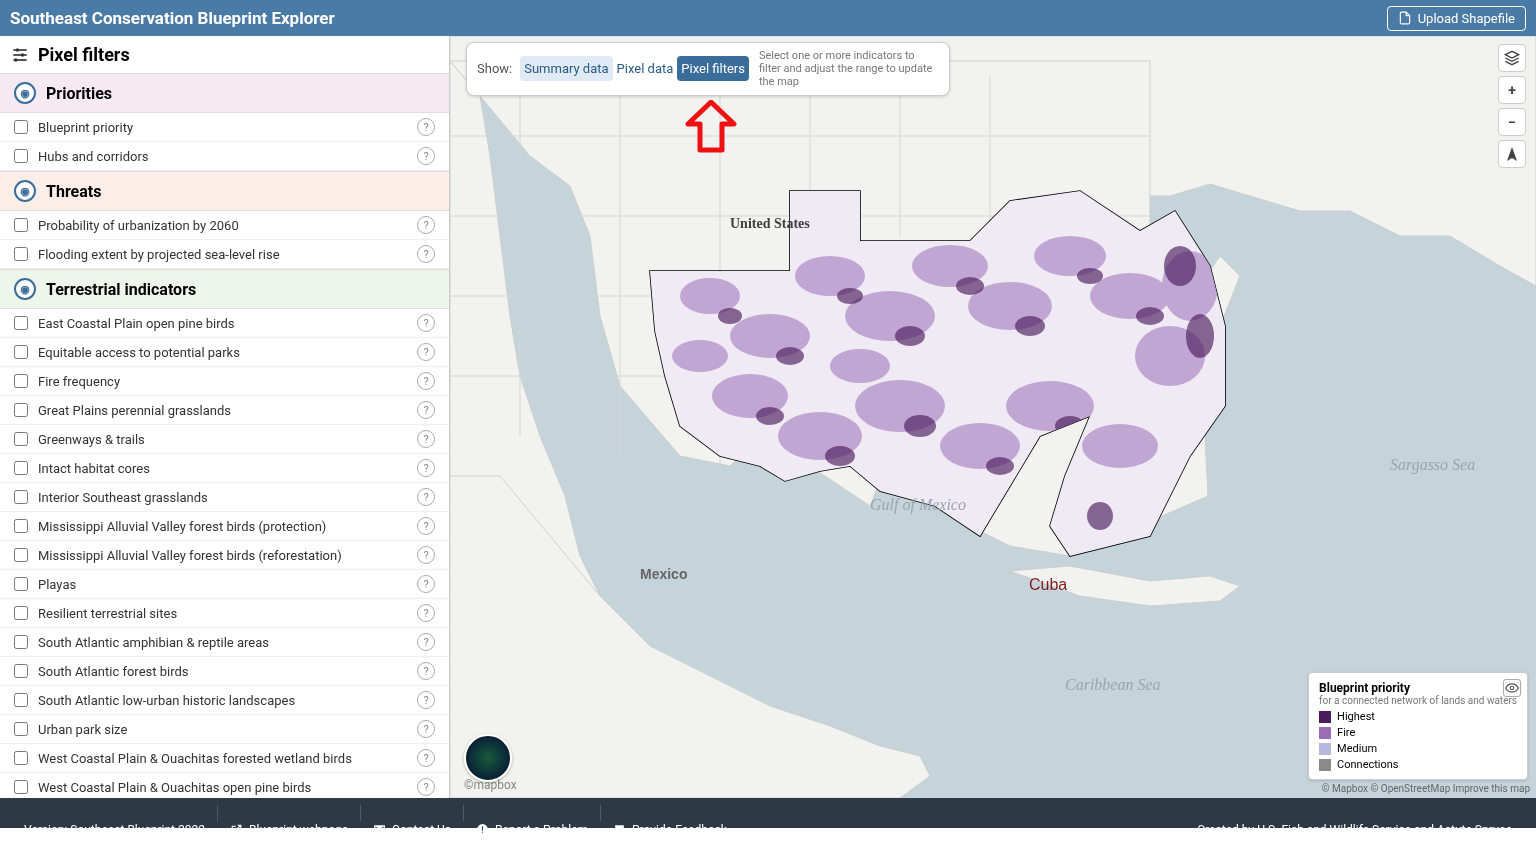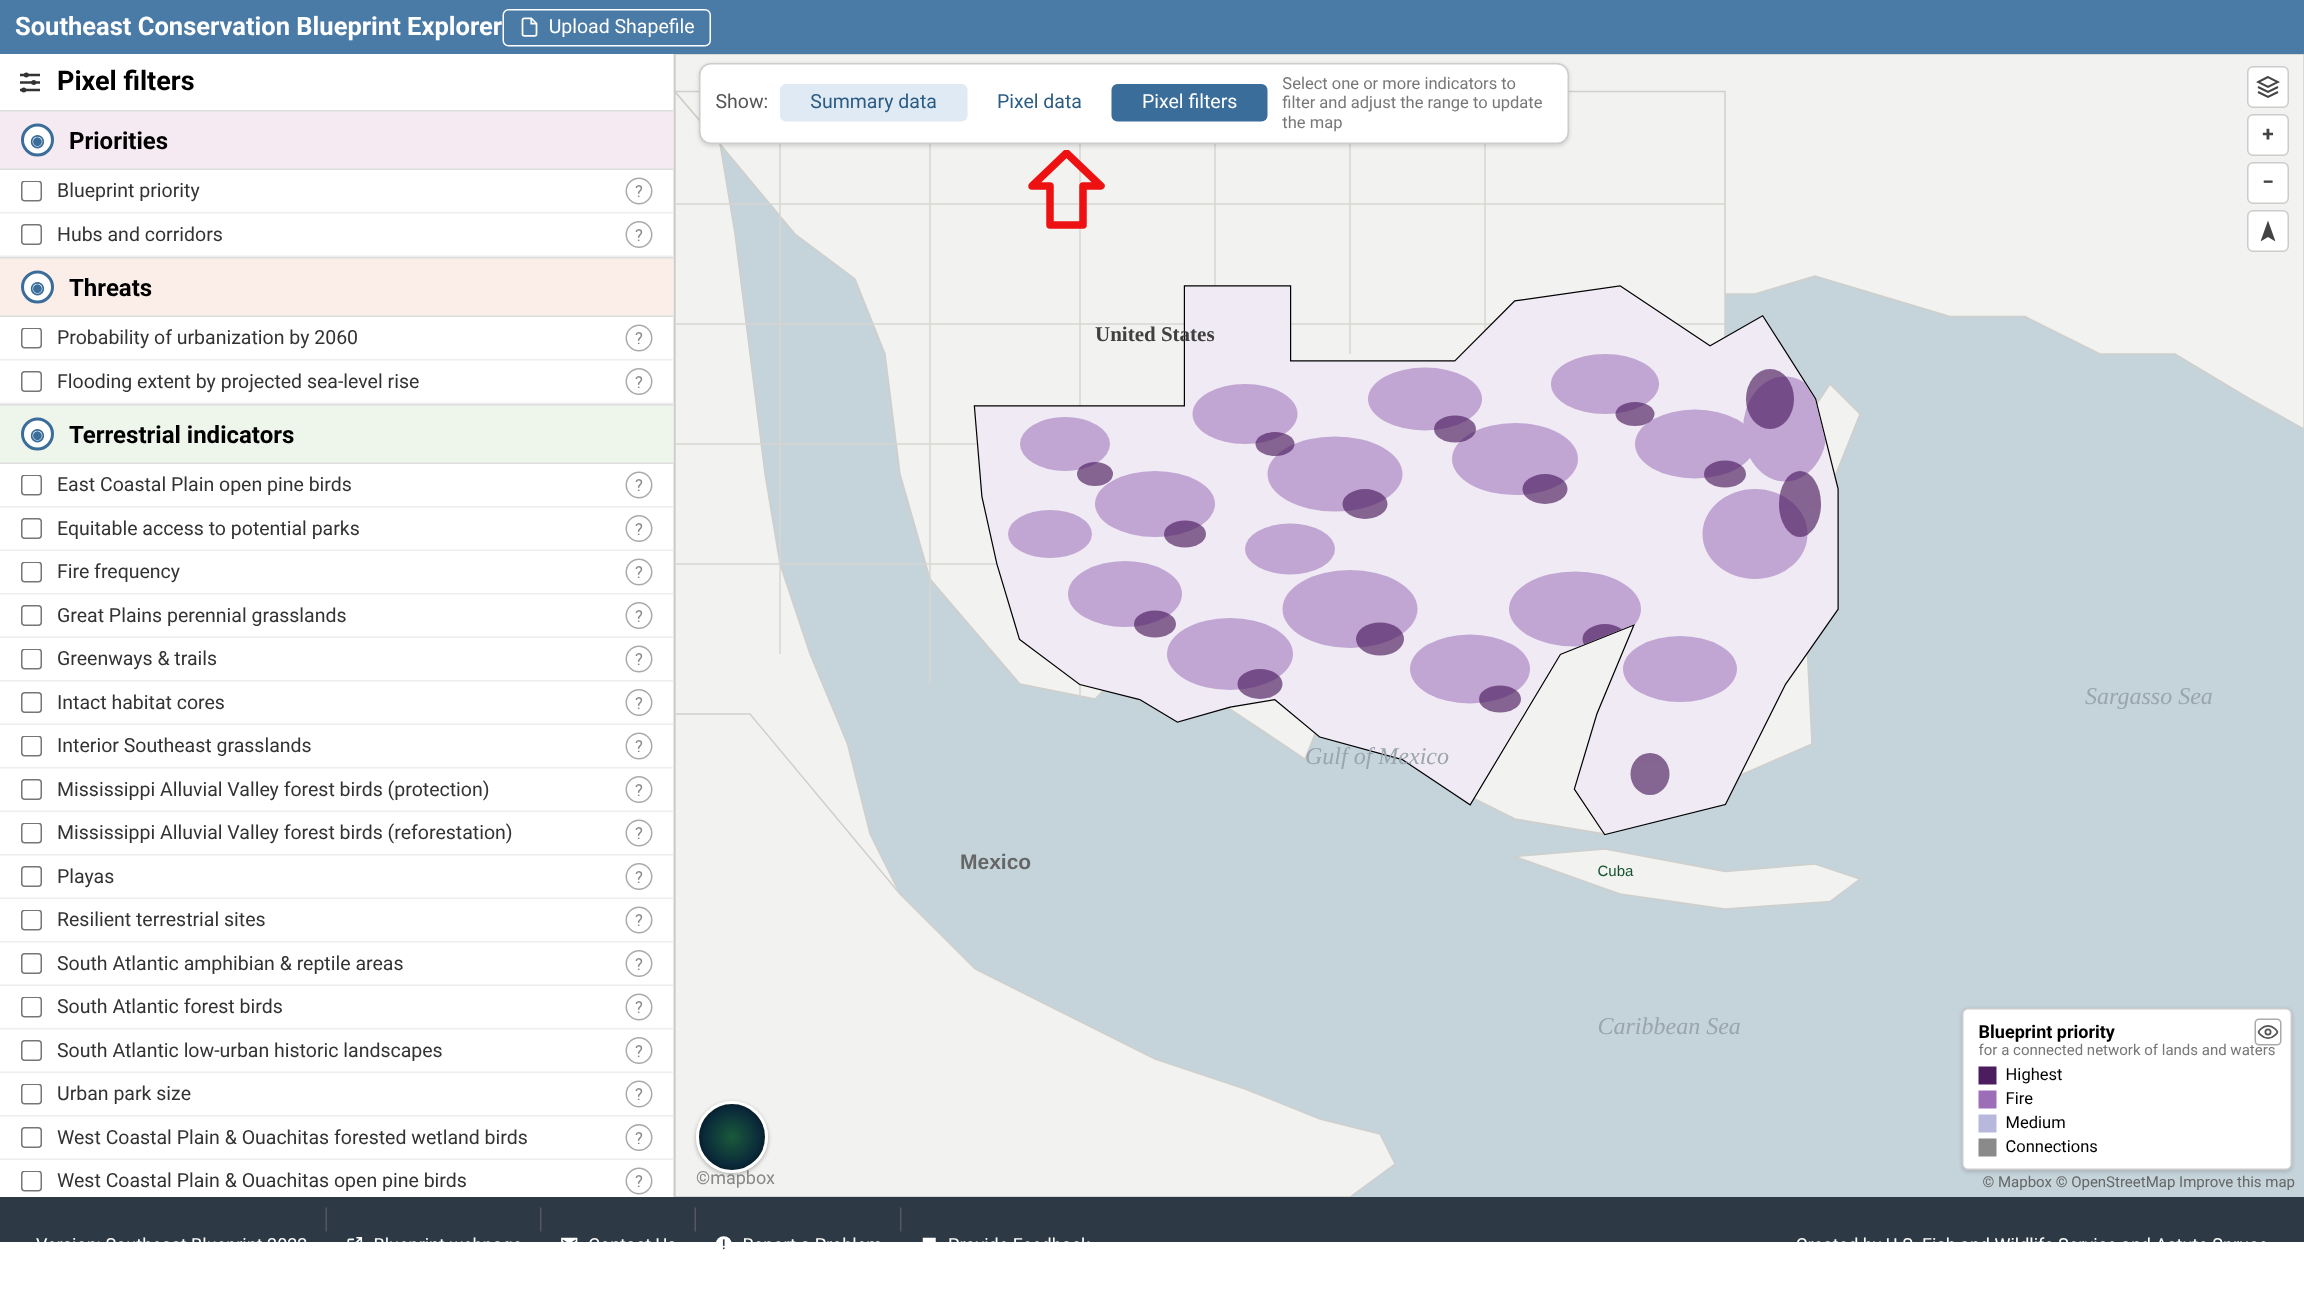--- a/index.html
+++ b/index.html
@@ -1,38 +1,38 @@
 <!DOCTYPE html>
 <html><head>
 <meta charset="utf-8">
 <style>
 * { margin:0; padding:0; box-sizing:border-box; font-family:-apple-system,BlinkMacSystemFont,"Segoe UI",Roboto,sans-serif; }
 html,body{width:1536px;height:864px;overflow:hidden;background:#fff;}
-.header{height:36px;background:#4a7aa6;color:#fff;display:flex;align-items:center;padding:0 10px;}
+.header{height:36px;background:#4a7aa6;color:#fff;display:flex;align-items:center;justify-content:space-between;padding:0 10px;}
 .title{font-size:17px;font-weight:700;}
 .upload-btn{border:1px solid #fff;border-radius:4px;padding:4px 10px;font-size:13px;color:#fff;display:flex;align-items:center;gap:6px;cursor:pointer;}
 .upload-btn svg{width:14px;height:14px;fill:none;stroke:#fff;stroke-width:2;}
 .main{display:flex;height:762px;position:relative;}
 .sidebar{width:450px;border-right:1px solid #ccc;display:flex;flex-direction:column;overflow:hidden;position:relative;}
 .sidebar-title{display:flex;align-items:center;gap:8px;padding:8px 10px;font-size:18px;font-weight:700;background:#fff;}
 .sidebar-title svg{width:20px;height:20px;}
 .scroll-area{overflow-y:scroll;flex:1;}
 .section-header{display:flex;align-items:center;gap:10px;padding:8px 14px;font-size:16px;font-weight:700;border-top:1px solid #ddd;border-bottom:1px solid #ddd;}
 .sec-priorities{background:#f5eaf2;}
 .sec-threats{background:#fbeee8;}
 .sec-terrestrial{background:#eef5ea;}
 .sec-icon{width:22px;height:22px;border-radius:50%;border:2px solid #3a6d9a;display:flex;align-items:center;justify-content:center;font-size:11px;color:#3a6d9a;background:#fff;}
 .filter-item{display:flex;align-items:center;padding:5px 14px;border-bottom:1px solid #eee;font-size:13px;color:#333;}
 .filter-item input{width:14px;height:14px;margin-right:10px;}
 .filter-item .help{margin-left:auto;width:18px;height:18px;border:1px solid #aaa;border-radius:50%;color:#888;font-size:11px;display:flex;align-items:center;justify-content:center;cursor:pointer;}
 .map-area{flex:1;position:relative;background:#e8edef;}
 .map-svg{position:absolute;inset:0;width:100%;height:100%;}
 .tab-strip{position:absolute;top:6px;left:16px;background:#fff;border:1px solid #ccc;border-radius:8px;padding:6px 10px;display:flex;align-items:center;gap:0;box-shadow:0 1px 3px rgba(0,0,0,.15);font-size:13px;z-index:5;}
 .tab-strip .label{color:#555;margin-right:8px;}
-.tab{padding:5px 20px;border-radius:4px;cursor:pointer;color:#2b5c84;}
+.tab{padding:5px 4px;border-radius:4px;cursor:pointer;color:#2b5c84;}
 .tab.sel-light{background:#dfeaf4;}
 .tab.sel-dark{background:#3a6d9a;color:#fff;}
 .tab-strip .hint{margin-left:10px;font-size:11px;color:#777;max-width:180px;line-height:1.2;}
 .map-ctrls{position:absolute;top:8px;right:10px;display:flex;flex-direction:column;gap:4px;z-index:5;}
 .map-btn{width:28px;height:28px;background:#fff;border:1px solid #ccc;border-radius:4px;display:flex;align-items:center;justify-content:center;font-size:14px;font-weight:700;color:#444;cursor:pointer;}
 .arrow-annot{position:absolute;top:64px;left:232px;z-index:6;pointer-events:none;}
 .thumb{position:absolute;bottom:16px;left:14px;width:48px;height:48px;border-radius:50%;background:radial-gradient(circle at 50% 50%, #1a5a3a 0%, #0a2a3a 60%, #000 100%);border:2px solid #fff;box-shadow:0 1px 3px rgba(0,0,0,.3);z-index:5;cursor:pointer;}
 .mapbox-logo{position:absolute;bottom:6px;left:14px;font-size:12px;color:#888;z-index:4;}
 .attrib{position:absolute;bottom:4px;right:6px;font-size:10px;color:#666;z-index:4;}
 .legend{position:absolute;bottom:18px;right:8px;background:#fff;border:1px solid #ccc;border-radius:4px;padding:8px 10px;font-size:11px;z-index:5;min-width:150px;box-shadow:0 1px 3px rgba(0,0,0,.15);}
@@ -270,21 +270,21 @@
             <ellipse cx="650" cy="480" rx="13" ry="14"></ellipse>
         </g>
       </g>
 
       <path fill="#f2f2f0" stroke="#cfcfcc" d="M560,535 L620,530 L700,545 L760,540 L790,550 L770,565 L700,570 L630,560 Z"></path>
     </svg>
 
     <div class="map-label" style="top:180px;left:280px;font-style:normal;font-family:Liberation Serif, serif;font-size:14px;color:#404040;font-weight:600">United States</div>
     <div class="map-label" style="top:530px;left:190px;font-style:normal;font-family:sans-serif;font-size:14px;color:#666;font-weight:600">Mexico</div>
     <div class="map-label" style="top:460px;left:420px">Gulf of Mexico</div>
-    <div class="map-label" style="top:540px;left:615px;font-style:normal;font-family:sans-serif;font-size:10px;color:#14532d">Cuba</div>
+    <div class="map-label" style="top:540px;left:579px;font-style:normal;font-family:sans-serif;font-size:16px;color:#7f1d1d">Cuba</div>
     <div class="map-label" style="top:640px;left:615px">Caribbean Sea</div>
     <div class="map-label" style="top:420px;left:940px">Sargasso Sea</div>
 
     <div class="tab-strip">
       <span class="label">Show:</span>
       <span class="tab sel-light">Summary data</span>
       <span class="tab">Pixel data</span>
       <span class="tab sel-dark">Pixel filters</span>
       <span class="hint">Select one or more indicators to filter and adjust the range to update the map</span>
     </div>

